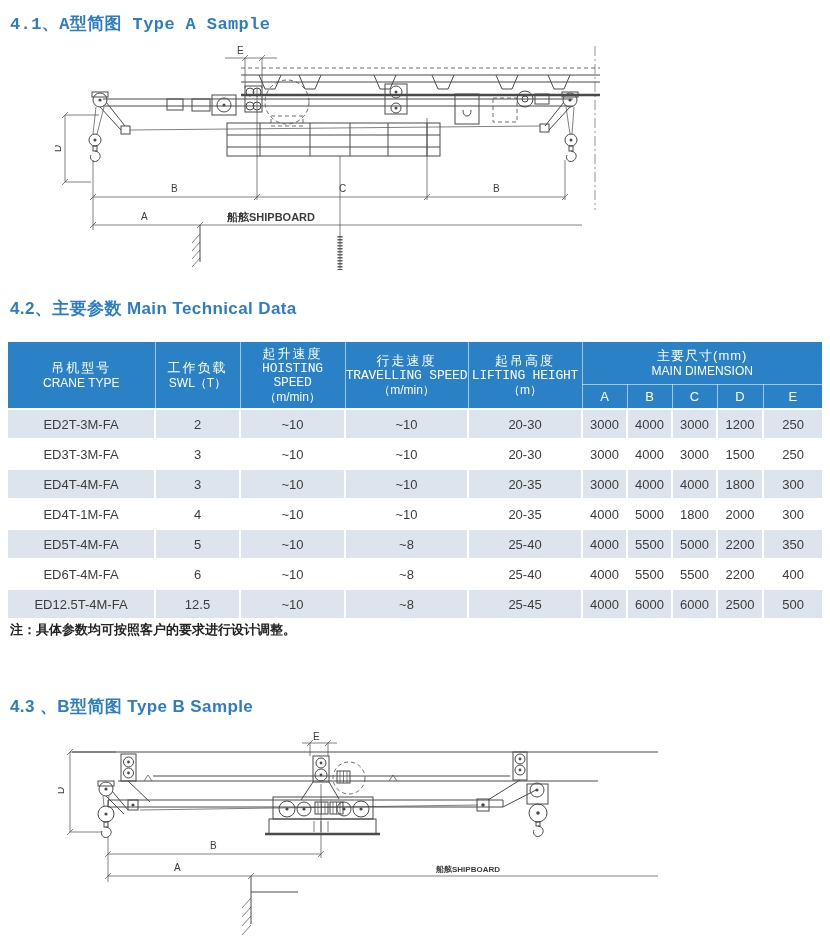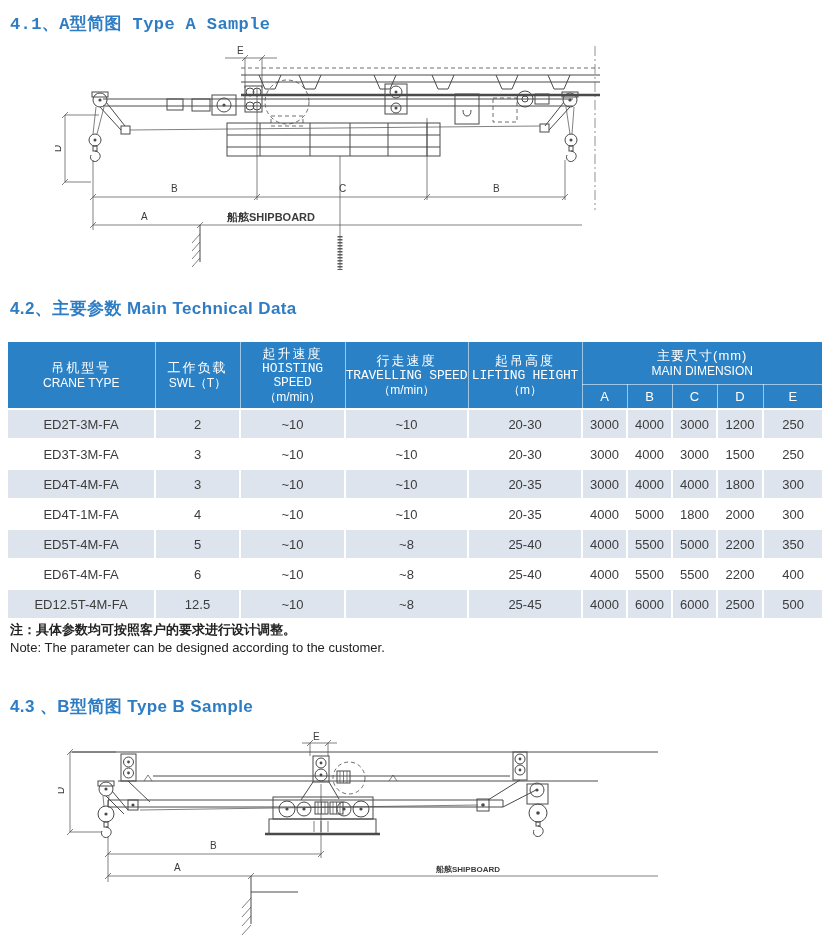--- a/index.html
+++ b/index.html
@@ -340,21 +340,20 @@
         <td>6000</td>
         <td>6000</td>
         <td>2500</td>
         <td>500</td>
     </tr>
   </tbody>
 </table>
 
 <div class="abs" id="notes">
   <div id="note-zh">注：具体参数均可按照客户的要求进行设计调整。</div>
-  <div id="note-en">Note: The parameter can be designed according to the customer.</div>
 </div>
 
 <div class="abs sec-heading" id="heading-43">4.3 、B型简图 Type B Sample</div>
 
 <div class="abs" id="drawing-b">
 <svg width="610" height="214" viewBox="0 0 610 214">
 
   <line class="ln" x1="14" y1="20" x2="600" y2="20"></line>
   <line class="ln" x1="95" y1="44" x2="452" y2="44"></line>
   <line class="ln" x1="60" y1="49" x2="540" y2="49"></line>

